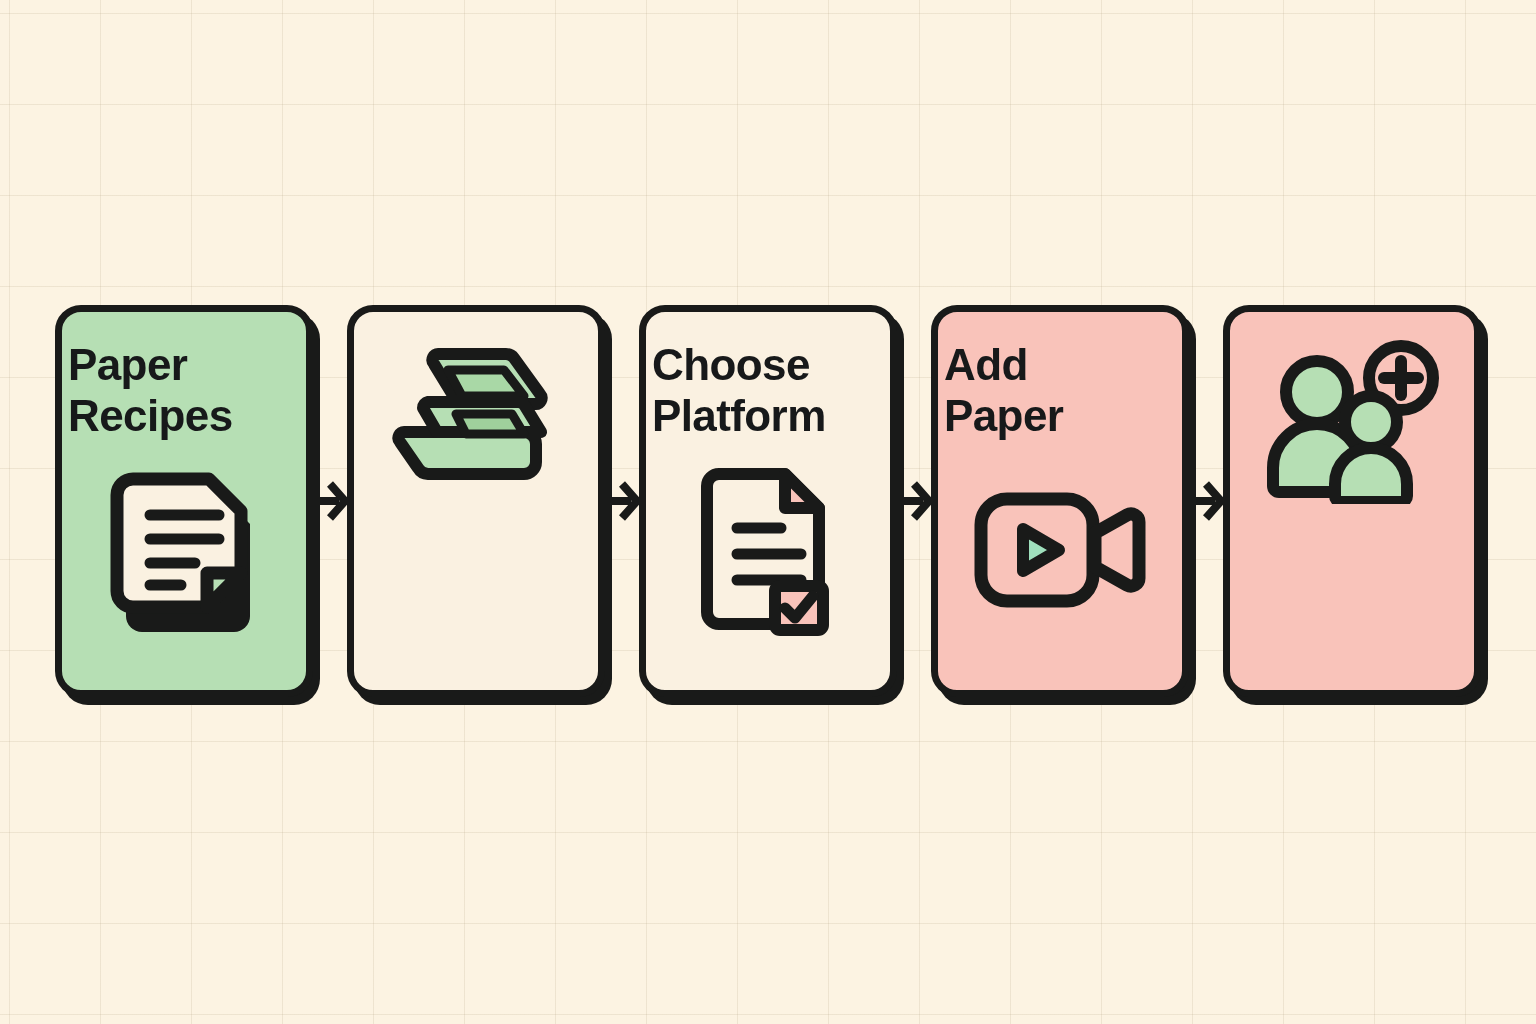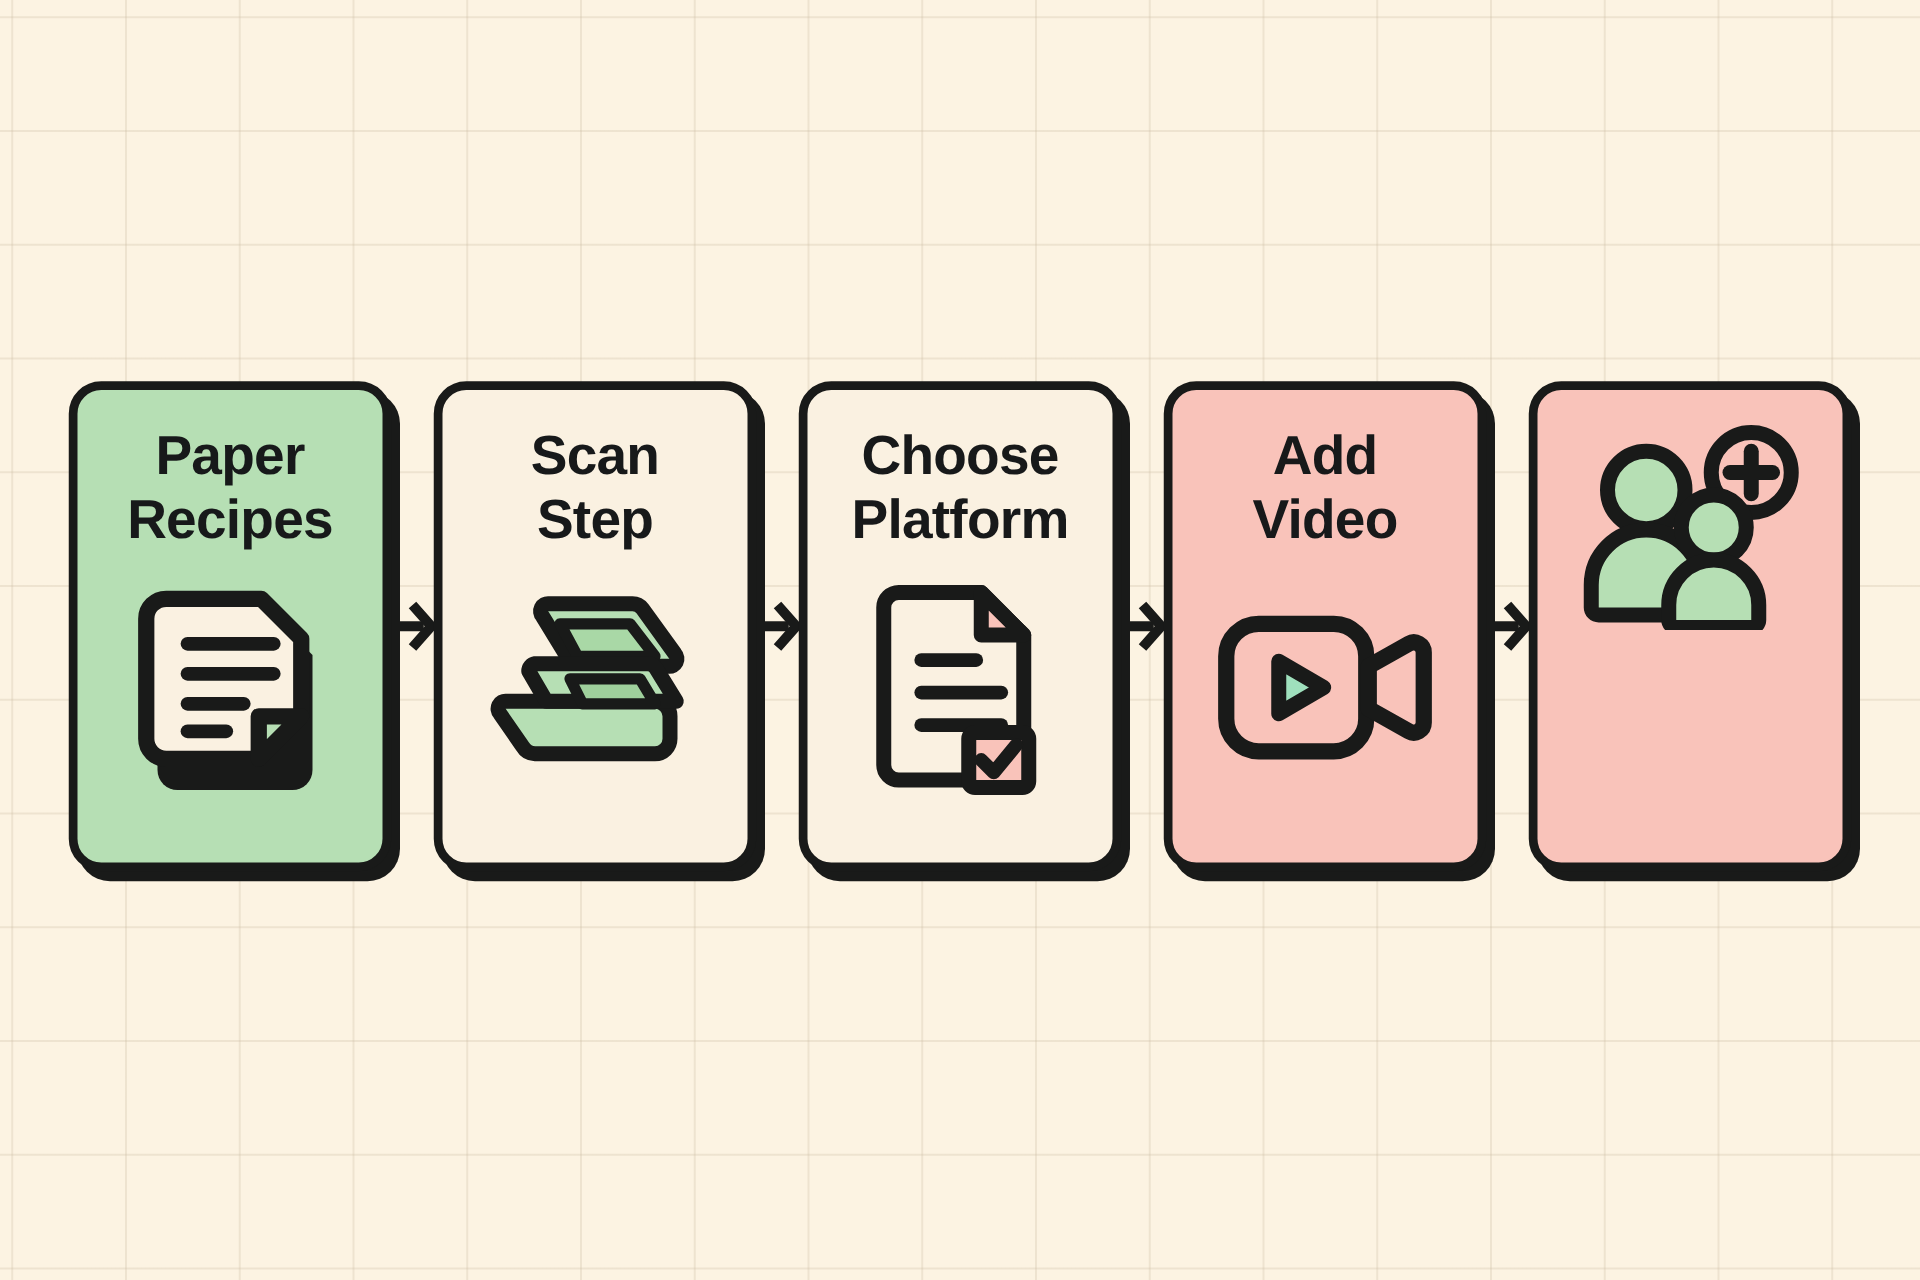--- a/index.html
+++ b/index.html
@@ -53,21 +53,21 @@
     align-items: center;
     flex: 0 0 auto;
   }
   .card.green  { background: #b6dfb4; }
   .card.cream  { background: #faf1e1; }
   .card.pink   { background: #f9c3ba; }
 
   .card-title {
     margin-top: 27px;
     width: 100%;
-    text-align: center;
+    text-align: left;
     font-size: 44px;
     line-height: 1.16;
     font-weight: bold;
     letter-spacing: -0.6px;
     color: #17191a;
     white-space: pre-line;
     padding: 0 6px;
     box-sizing: border-box;
   }
 
@@ -122,22 +122,20 @@
     </div>
 
     <div class="arrow">
       <svg width="34" height="46" viewBox="0 0 34 46">
         <line x1="0" y1="23" x2="26" y2="23" stroke="#191a19" stroke-width="8" stroke-linecap="butt"></line>
         <polyline points="17,6 32,23 17,40" fill="none" stroke="#191a19" stroke-width="8" stroke-linecap="butt" stroke-linejoin="miter"></polyline>
       </svg>
     </div>
 
     <div class="card cream">
-      <div class="card-title">Scan
-Step</div>
       <div class="card-icon">
         <svg width="180" height="170" viewBox="0 0 180 170" aria-hidden="true">
 
           <path d="M58 18 h62 a10 10 0 0 1 8 4 l26 36 a6 6 0 0 1 -5 10 h-72 a8 8 0 0 1 -7 -4 l-22 -36 a6 6 0 0 1 5 -10 z" fill="#b6dfb4" stroke="#191a19" stroke-width="12" stroke-linejoin="round"></path>
 
           <path d="M62 34 h56 l20 26 h-62 z" fill="#a9d8a6" stroke="#191a19" stroke-width="9" stroke-linejoin="round"></path>
 
           <path d="M30 96 h108 a12 12 0 0 1 12 12 v18 a12 12 0 0 1 -12 12 h-96 a12 12 0 0 1 -10 -6 l-18 -26 a6 6 0 0 1 5 -10 z" fill="#b6dfb4" stroke="#191a19" stroke-width="12" stroke-linejoin="round"></path>
 
           <path d="M54 66 h78 a8 8 0 0 1 7 4 l16 26 h-104 l-14 -24 a6 6 0 0 1 5 -6 z" fill="#b6dfb4" stroke="#191a19" stroke-width="12" stroke-linejoin="round"></path>
@@ -178,21 +176,21 @@
 
     <div class="arrow">
       <svg width="34" height="46" viewBox="0 0 34 46">
         <line x1="0" y1="23" x2="26" y2="23" stroke="#191a19" stroke-width="8"></line>
         <polyline points="17,6 32,23 17,40" fill="none" stroke="#191a19" stroke-width="8" stroke-linejoin="miter"></polyline>
       </svg>
     </div>
 
     <div class="card pink">
       <div class="card-title">Add
-Video</div>
+Paper</div>
       <div class="card-icon">
         <svg width="175" height="130" viewBox="0 0 175 130" aria-hidden="true">
 
           <rect x="8" y="14" width="112" height="102" rx="26" fill="none" stroke="#191a19" stroke-width="13" stroke-linejoin="round"></rect>
 
           <path d="M122 48 l32 -18 a8 8 0 0 1 12 7 v56 a8 8 0 0 1 -12 7 l-32 -18 z" fill="none" stroke="#191a19" stroke-width="13" stroke-linejoin="round"></path>
 
           <path d="M50 44 l36 21 -36 21 z" fill="#9fe0bd" stroke="#191a19" stroke-width="12" stroke-linejoin="round"></path>
         </svg>
       </div>

